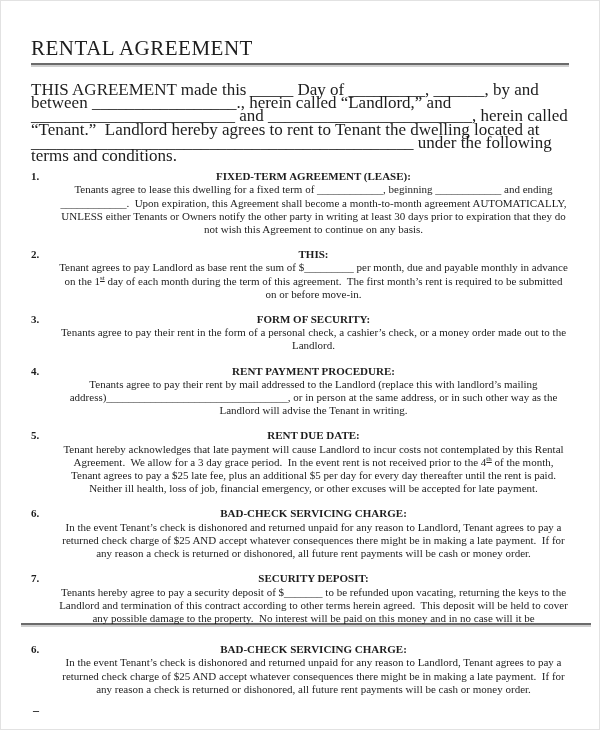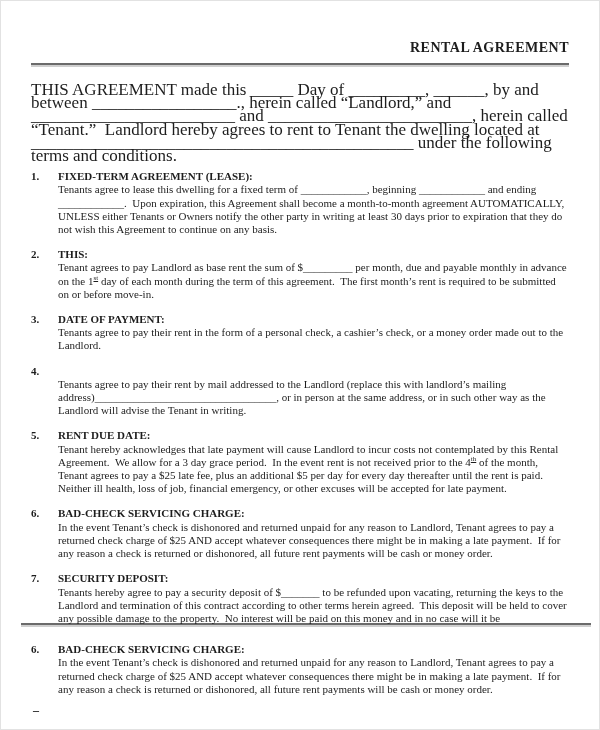--- a/index.html
+++ b/index.html
@@ -12,23 +12,23 @@
   .page {
     box-sizing: border-box;
     width: 600px; height: 730px;
     background: var(--page_bg, #ffffff);
     border: 1px solid var(--page_border, #e2e2e2);
     padding: 36px 30px 0 30px;
     overflow: hidden;
     position: relative;
   }
   .doc-title {
-    text-align: right;
-    font-weight: bold;
-    font-size: 14px;
+    text-align: left;
+    font-weight: normal;
+    font-size: 21px;
     letter-spacing: 0.5px;
     line-height: 22px;
   }
   .title-rule {
     height: 2px;
     background: var(--rule, #6b6b6b);
     box-shadow: 0 2px 0 var(--rule_shadow, #cfcfcf);
     margin: 4px 0 0 0;
   }
   .intro {
@@ -44,20 +44,21 @@
     margin-bottom: 12px;
   }
   .section .num {
     flex: 0 0 27px;
     width: 27px;
     font-weight: bold;
   }
   .section .content {
     flex: 1;
     white-space: pre-wrap;
+    text-align: center;
   }
   .section .heading { font-weight: bold; }
   .sup {
     font-size: 7px;
     vertical-align: super;
     line-height: 0;
     text-decoration: underline;
   }
   .page-divider {
     height: 2px;
@@ -84,25 +85,25 @@
       <div class="section">
         <div class="num">1.</div>
         <div class="content"><span class="heading">FIXED-TERM AGREEMENT (LEASE):</span><br><span>Tenants agree to lease this dwelling for a fixed term of ____________, beginning ____________ and ending ____________.  Upon expiration, this Agreement shall become a month-to-month agreement AUTOMATICALLY, UNLESS either Tenants or Owners notify the other party in writing at least 30 days prior to expiration that they do not wish this Agreement to continue on any basis.</span></div>
       </div>
       <div class="section">
         <div class="num">2.</div>
         <div class="content"><span class="heading">THIS:</span><br><span>Tenant agrees to pay Landlord as base rent the sum of $_________ per month, due and payable monthly in advance on the 1</span><span class="sup">st</span><span> day of each month during the term of this agreement.  The first month’s rent is required to be submitted on or before move-in.</span></div>
       </div>
       <div class="section">
         <div class="num">3.</div>
-        <div class="content"><span class="heading">DATE OF PAYMENT:</span><br><span>Tenants agree to pay their rent in the form of a personal check, a cashier’s check, or a money order made out to the Landlord.</span></div>
+        <div class="content"><span class="heading">FORM OF SECURITY:</span><br><span>Tenants agree to pay their rent in the form of a personal check, a cashier’s check, or a money order made out to the Landlord.</span></div>
       </div>
       <div class="section">
         <div class="num">4.</div>
-        <div class="content"><br><span>Tenants agree to pay their rent by mail addressed to the Landlord (replace this with landlord’s mailing address)_________________________________, or in person at the same address, or in such other way as the Landlord will advise the Tenant in writing.</span></div>
+        <div class="content"><span class="heading">RENT PAYMENT PROCEDURE:</span><br><span>Tenants agree to pay their rent by mail addressed to the Landlord (replace this with landlord’s mailing address)_________________________________, or in person at the same address, or in such other way as the Landlord will advise the Tenant in writing.</span></div>
       </div>
       <div class="section">
         <div class="num">5.</div>
         <div class="content"><span class="heading">RENT DUE DATE:</span><br><span>Tenant hereby acknowledges that late payment will cause Landlord to incur costs not contemplated by this Rental Agreement.  We allow for a 3 day grace period.  In the event rent is not received prior to the 4</span><span class="sup">th</span><span> of the month, Tenant agrees to pay a $25 late fee, plus an additional $5 per day for every day thereafter until the rent is paid.  Neither ill health, loss of job, financial emergency, or other excuses will be accepted for late payment.</span></div>
       </div>
       <div class="section">
         <div class="num">6.</div>
         <div class="content"><span class="heading">BAD-CHECK SERVICING CHARGE:</span><br><span>In the event Tenant’s check is dishonored and returned unpaid for any reason to Landlord, Tenant agrees to pay a returned check charge of $25 AND accept whatever consequences there might be in making a late payment.  If for any reason a check is returned or dishonored, all future rent payments will be cash or money order.</span></div>
       </div>
       <div class="section">

